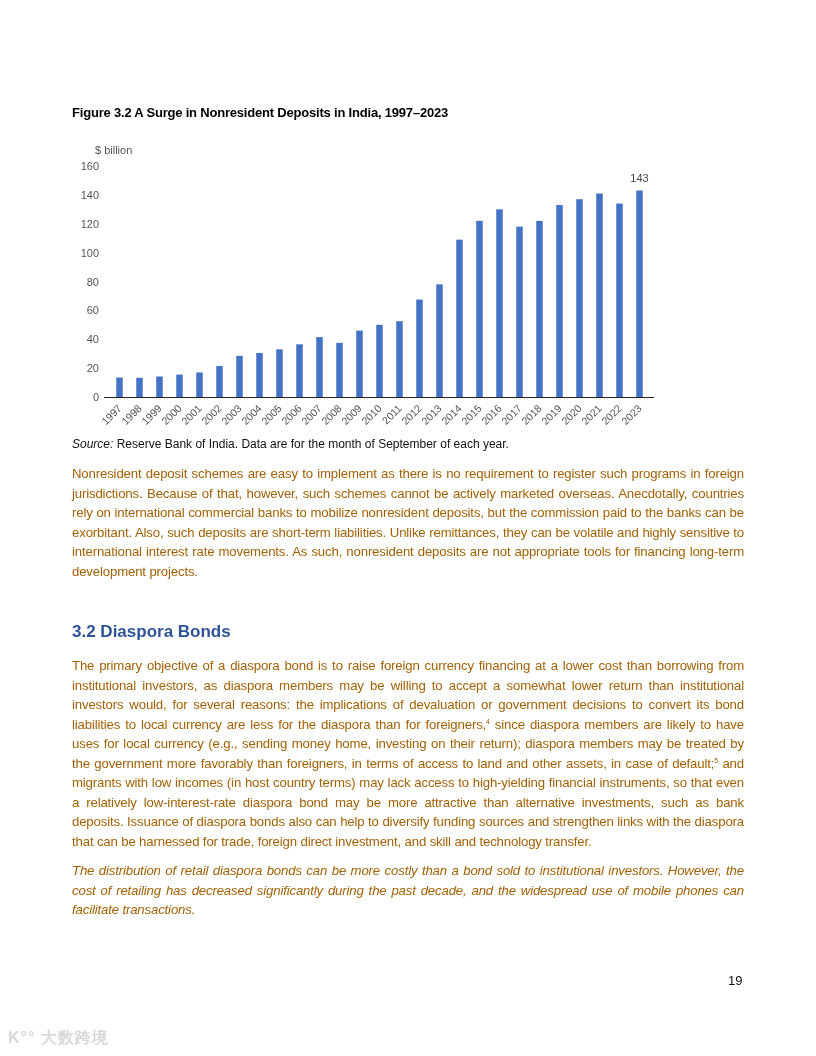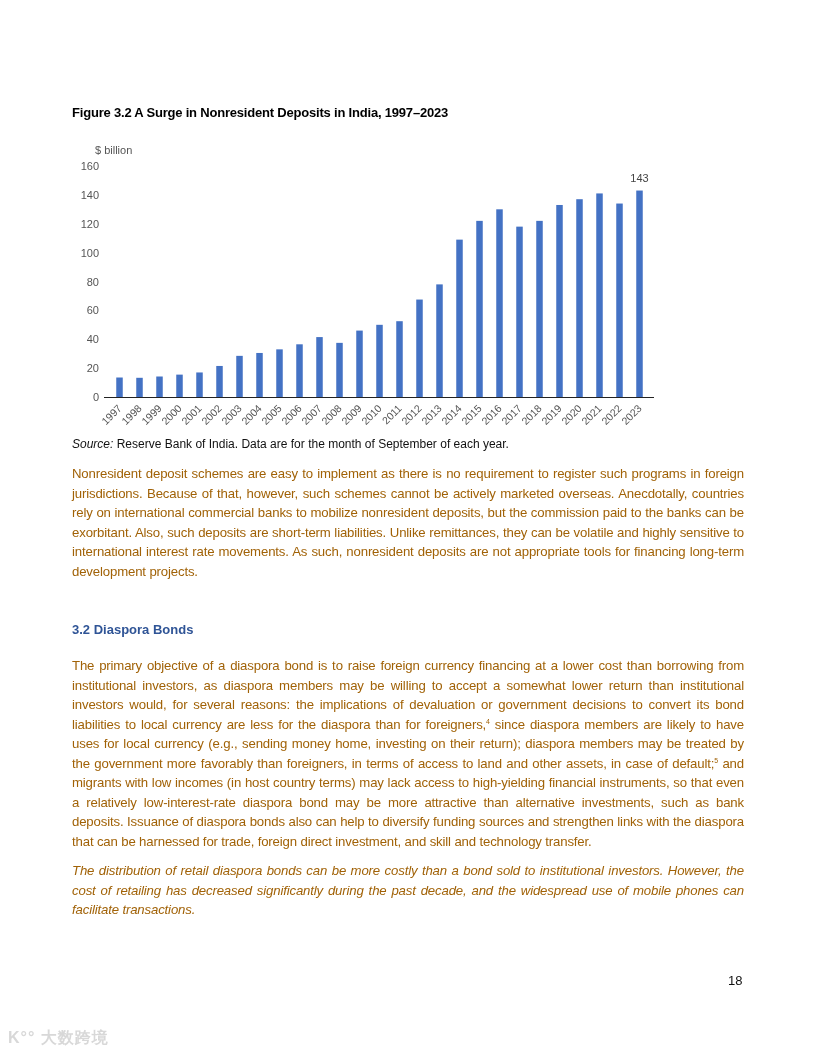--- a/index.html
+++ b/index.html
@@ -7,21 +7,21 @@
          font-family: "Liberation Sans", sans-serif; color: #111; }
   .fig-title { position: absolute; left: 72px; top: 97px; font-size: 13px; font-weight: bold;
                letter-spacing: -0.2px; color: #000; margin-top: 8px; }
   .chart { position: absolute; left: 60px; top: 118px; width: 600px; height: 300px; margin-top: 24px; }
   .chart svg text { font-family: "Liberation Sans", sans-serif; }
   .source { position: absolute; left: 72px; top: 437px; font-size: 12px; color: #111; }
   .source em { font-style: italic; }
   .para { position: absolute; left: 72px; width: 672px; font-size: 13.2px; line-height: 19.5px;
           text-align: justify; color: #a16207; letter-spacing: -0.15px; }
   .para sup { font-size: 7px; line-height: 0; }
-  .section-heading { position: absolute; left: 72px; top: 622px; font-size: 13px; font-weight: bold;
+  .section-heading { position: absolute; left: 72px; top: 622px; font-size: 17px; font-weight: bold;
                      color: #2f5496; text-align: right; }
   .page-number { position: absolute; left: 728px; top: 973px; font-size: 13px; color: #111; }
   .watermark { position: absolute; left: 8px; top: 1028px; font-size: 16px; color: #d8d8d8;
                font-weight: bold; letter-spacing: 1px; }
 </style>
 </head>
 <body>
 
 <div class="fig-title">Figure 3.2 A Surge in Nonresident Deposits in India, 1997–2023</div>
 
@@ -99,14 +99,14 @@
 <div class="source"><em>Source:</em><span> Reserve Bank of India. Data are for the month of September of each year.</span></div>
 
 <div class="para" style="top:464px;">Nonresident deposit schemes are easy to implement as there is no requirement to register such programs in foreign jurisdictions. Because of that, however, such schemes cannot be actively marketed overseas. Anecdotally, countries rely on international commercial banks to mobilize nonresident deposits, but the commission paid to the banks can be exorbitant. Also, such deposits are short-term liabilities. Unlike remittances, they can be volatile and highly sensitive to international interest rate movements. As such, nonresident deposits are not appropriate tools for financing long-term development projects.</div>
 
 <div class="section-heading">3.2 Diaspora Bonds</div>
 
 <div class="para" style="top:656px;"><span>The primary objective of a diaspora bond is to raise foreign currency financing at a lower cost than borrowing from institutional investors, as diaspora members may be willing to accept a somewhat lower return than institutional investors would, for several reasons: the implications of devaluation or government decisions to convert its bond liabilities to local currency are less for the diaspora than for foreigners,</span><sup>4</sup><span> since diaspora members are likely to have uses for local currency (e.g., sending money home, investing on their return); diaspora members may be treated by the government more favorably than foreigners, in terms of access to land and other assets, in case of default;</span><sup>5</sup><span> and migrants with low incomes (in host country terms) may lack access to high-yielding financial instruments, so that even a relatively low-interest-rate diaspora bond may be more attractive than alternative investments, such as bank deposits. Issuance of diaspora bonds also can help to diversify funding sources and strengthen links with the diaspora that can be harnessed for trade, foreign direct investment, and skill and technology transfer.</span></div>
 
 <div class="para" style="top:861px;font-style:italic;">The distribution of retail diaspora bonds can be more costly than a bond sold to institutional investors. However, the cost of retailing has decreased significantly during the past decade, and the widespread use of mobile phones can facilitate transactions.</div>
 
-<div class="page-number">18</div>
+<div class="page-number">19</div>
 <div class="watermark">K°° 大数跨境</div>
 
 </body></html>

